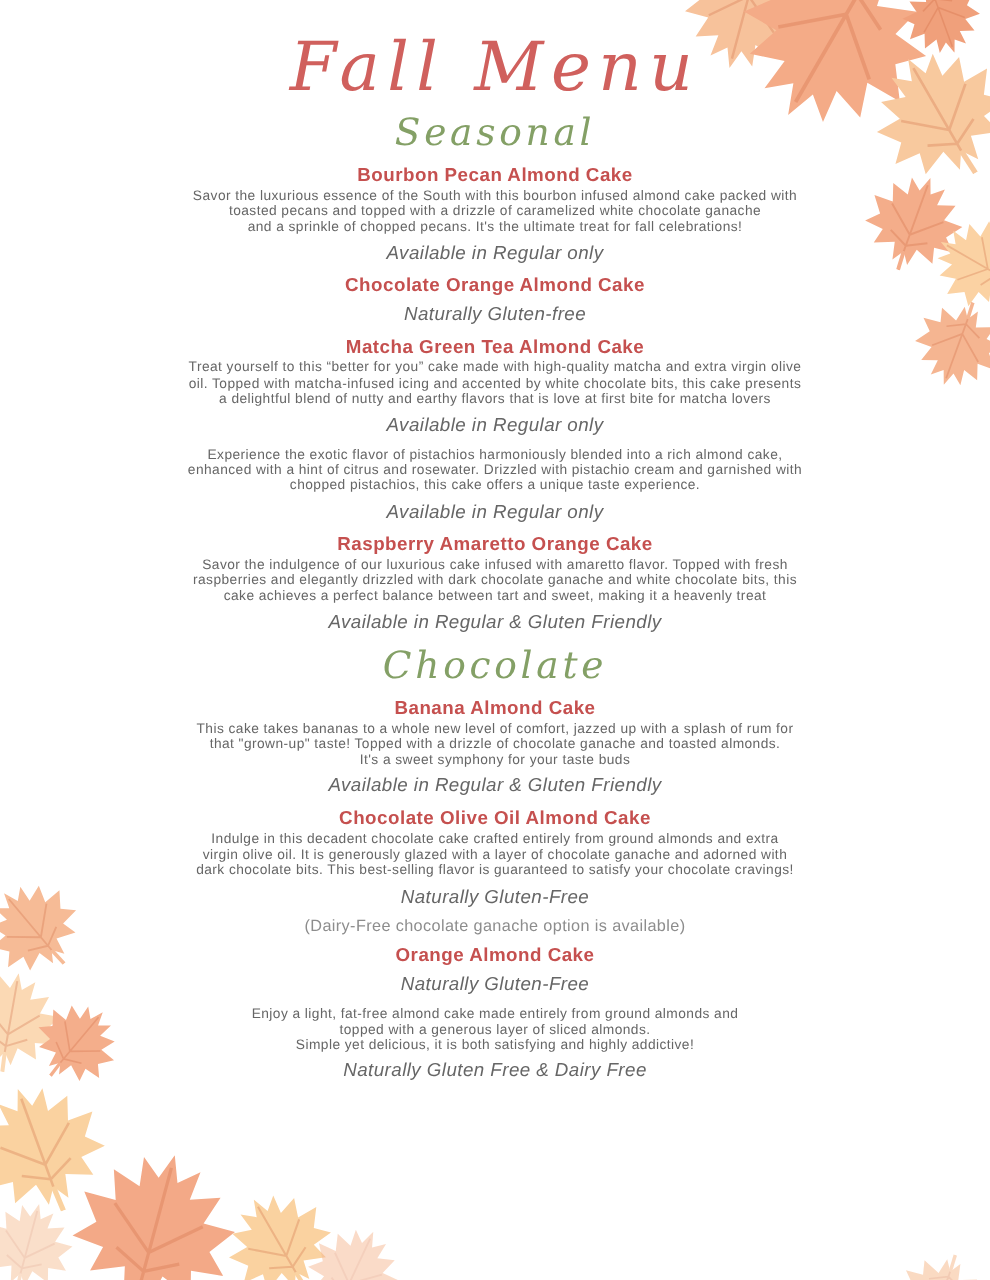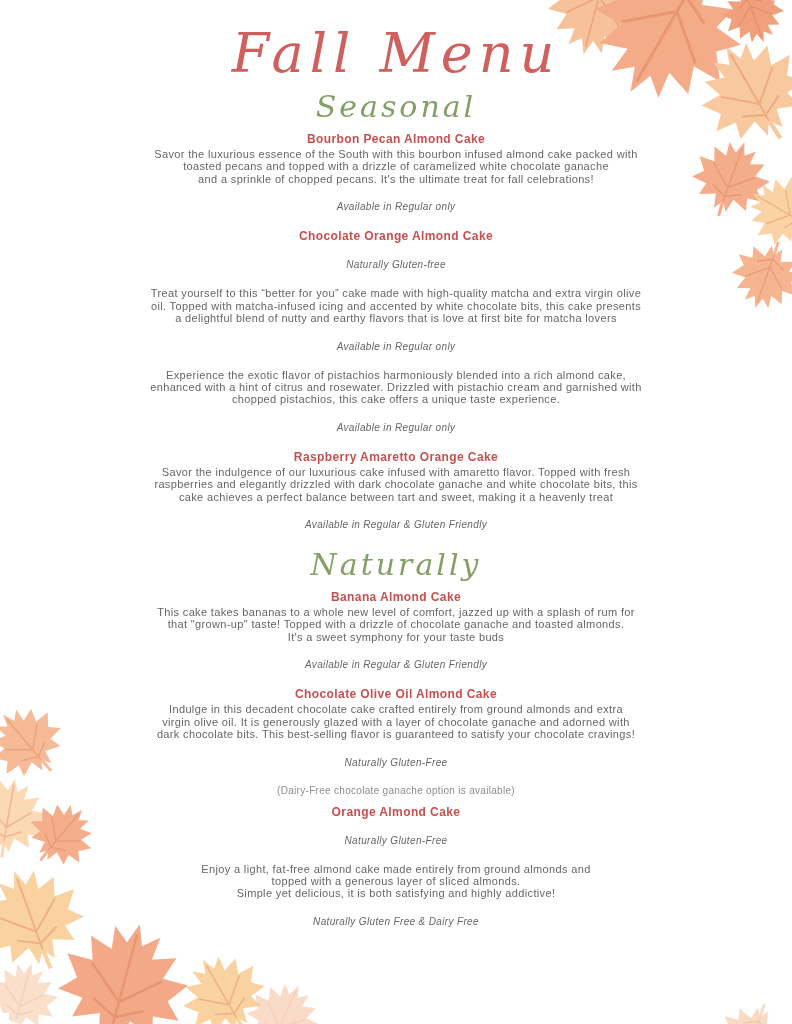--- a/index.html
+++ b/index.html
@@ -1,46 +1,46 @@
 <!DOCTYPE html>
 <html style="--title: #d0605d; --section: #84a066; --item-heading: #c5504f; --body: #666666; --leaf-salmon: #f4ab87; --leaf-peach: #f7c29b; --leaf-apricot: #fad2a0; --leaf-pale: #fbd9b4;"><head>
 <meta charset="utf-8">
 <style>
   html,body{margin:0;padding:0;background:#fff;}
   .page{
     position:relative;width:792px;height:1024px;background:#ffffff;
-    overflow:hidden;font-family:"Liberation Sans",sans-serif;border-radius:22px;
+    overflow:hidden;font-family:"Liberation Sans",sans-serif;
   }
   .leaves{position:absolute;inset:0;z-index:1;}
   .leaf{position:absolute;transform-origin:50% 50%;fill:currentColor;}
   .content{position:absolute;inset:0;z-index:2;text-align:center;}
   .page-title{
     font-family:"DejaVu Serif",serif;font-style:italic;font-weight:normal;
     font-size:54px;color:var(--title,#d0605d);margin:22px 0 0;letter-spacing:6px;
   }
   .section-title{
     font-family:"DejaVu Serif",serif;font-style:italic;font-weight:normal;
     font-size:30px;color:var(--section,#84a066);margin:4px 0 8px;letter-spacing:3px;
   }
   .section{margin:0 auto;text-align:center;}
   .item{margin:0 auto 8px;max-width:748px;}
   .item-name{
-    font-size:12px;font-weight:bold;color:var(--item-heading,#c5504f);
+    font-size:15px;font-weight:bold;color:var(--item-heading,#c5504f);
     letter-spacing:.4px;margin:0 0 2px;
   }
   .desc{
     margin:0;white-space:pre-line;font-size:11px;line-height:1.13;
     color:var(--body,#666666);letter-spacing:.35px;
   }
   .avail{
-    margin:16px;font-style:italic;font-size:10px;line-height:1.2;
+    margin:6px;font-style:italic;font-size:15px;line-height:1.2;
     color:var(--body,#666666);letter-spacing:.35px;
   }
   .note{
-    margin:0;font-size:10px;color:#8d8d8d;letter-spacing:.3px;line-height:1.2;
+    margin:0;font-size:13px;color:#8d8d8d;letter-spacing:.3px;line-height:1.2;
   }
 </style>
 </head>
 <body>
 
 <svg width="0" height="0" style="position:absolute">
   <defs>
     <g id="maple">
       <path d="M50 0 L56 16 L68 6 L66 24 L84 18 L78 36 L98 36 L86 52 L98 64 L78 66 L82 82 L62 74 L58 92 L50 80 L42 92 L38 74 L18 82 L22 66 L2 64 L14 52 L2 36 L22 36 L16 18 L34 24 L32 6 L44 16 Z"></path>
       <path d="M48 80 L49 100 L53 100 L52 80 Z"></path>
@@ -117,20 +117,21 @@
 and a sprinkle of chopped pecans.  It's the ultimate treat for fall celebrations!</p>
         <p class="avail">Available in Regular only</p>
       </div>
 
       <div class="item">
         <h3 class="item-name">Chocolate Orange Almond Cake</h3>
         <p class="avail">Naturally Gluten-free</p>
       </div>
 
       <div class="item">
+        <h3 class="item-name">Matcha Green Tea Almond Cake</h3>
         <p class="desc">Treat yourself to this “better for you” cake made with high-quality matcha and extra virgin olive
 oil. Topped with matcha-infused icing and accented by white chocolate bits, this cake presents
 a delightful blend of nutty and earthy flavors that is love at first bite for matcha lovers</p>
         <p class="avail">Available in Regular only</p>
       </div>
 
       <div class="item">
         <p class="desc">Experience the exotic flavor of pistachios harmoniously blended into a rich almond cake,
 enhanced with a hint of citrus and rosewater. Drizzled with pistachio cream and garnished with
 chopped pistachios, this cake offers a unique taste experience.</p>
@@ -140,21 +141,21 @@
       <div class="item">
         <h3 class="item-name">Raspberry Amaretto Orange Cake</h3>
         <p class="desc">Savor the indulgence of our luxurious cake infused with amaretto flavor. Topped with fresh
 raspberries and elegantly drizzled with dark chocolate ganache and white chocolate bits, this
 cake achieves a perfect balance between tart and sweet, making it a heavenly treat</p>
         <p class="avail">Available in Regular  &amp; Gluten Friendly</p>
       </div>
     </div>
 
     <div class="section">
-      <h2 class="section-title">Naturally</h2>
+      <h2 class="section-title">Chocolate</h2>
 
       <div class="item">
         <h3 class="item-name">Banana Almond Cake</h3>
         <p class="desc">This cake takes bananas to a whole new level of comfort, jazzed up with a splash of rum for
 that "grown-up" taste! Topped with a drizzle of chocolate ganache and toasted almonds.
 It's a sweet symphony for your taste buds</p>
         <p class="avail">Available in Regular &amp; Gluten Friendly</p>
       </div>
 
       <div class="item">

